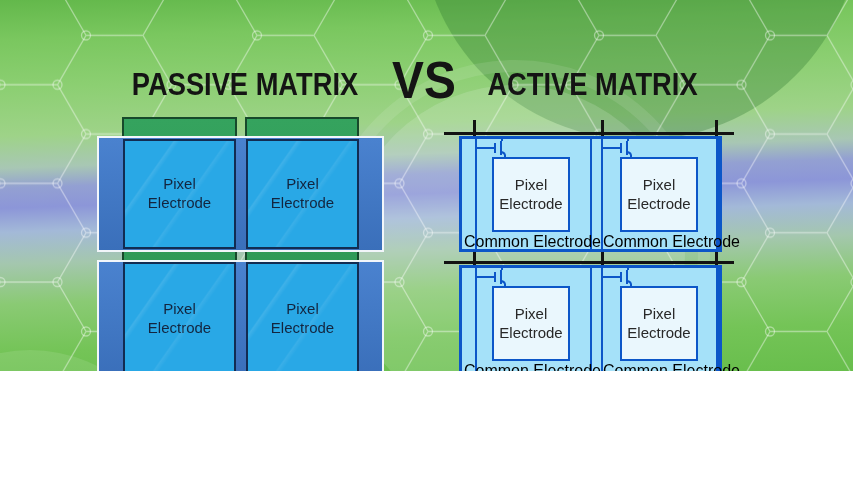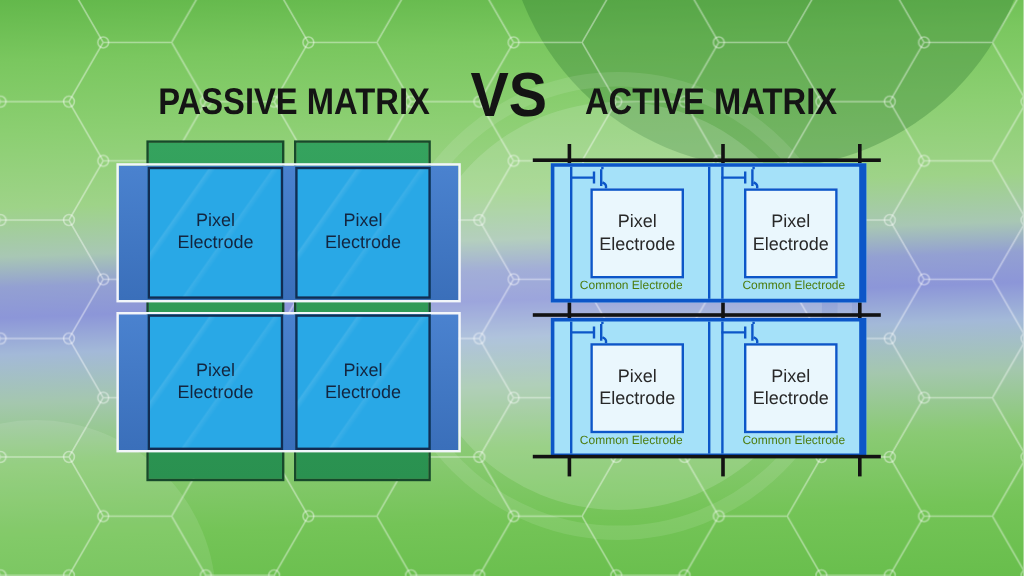--- a/index.html
+++ b/index.html
@@ -1,17 +1,17 @@
 <!DOCTYPE html>
 <html style="--title-color: #141414; --column-green: #2f9e58; --column-green-border: #17492b; --row-blue: #4278c6; --row-blue-border: #f2f6fa; --pixel-blue: #29a8e6; --pixel-blue-border: #122c52; --active-cell-fill: #a5e1f9; --active-border: #0c56c8; --pixel-box-fill: #eaf7fd; --grid-line-black: #121212; --bg-green-top: #76c45c; --bg-blue-band: #8c96d8; --bg-green-bottom: #68be4c;"><head>
 <meta charset="utf-8">
 <style>
   html,body{margin:0;padding:0;}
   body{width:853px;height:480px;font-family:"Liberation Sans","DejaVu Sans",sans-serif;}
-  .stage{position:relative;width:853px;height:480px;overflow:hidden;
+  .stage{position:relative;width:853px;height:371px;overflow:hidden;
     background:linear-gradient(178deg,
       #63b84b 0%, #7ac75f 10%, #8ccf72 22%, #9ed388 34%,
       #a8c7b4 42%, #93a0d2 47%, #8c96d8 52%, #a3b9d8 58%,
       #a4c7ae 66%, #8aca74 76%, #74c457 88%, #68be4c 100%);}
   .decor{position:absolute;border-radius:50%;}
   .decor.dark{left:420px;top:-300px;width:440px;height:440px;background:rgba(42,118,47,0.32);}
   .decor.pale{left:345px;top:85px;width:340px;height:340px;background:rgba(240,248,240,0.16);}
   .decor.pale-ring{left:320px;top:60px;width:390px;height:390px;border:12px solid rgba(255,255,255,0.10);box-sizing:border-box;background:transparent;}
   .decor.pale2{left:-120px;top:350px;width:300px;height:300px;background:rgba(255,255,255,0.10);}
   .hexes{position:absolute;left:0;top:0;}
@@ -50,21 +50,21 @@
     background:var(--active-cell-fill,#a5e1f9);
     border:3px solid var(--active-border,#0c56c8);border-right-width:6px;}
   .am-row.r1{top:136px;} .am-row.r2{top:265px;}
   .am-line{position:absolute;top:0;width:2px;height:110px;background:var(--active-border,#0c56c8);}
   .am-line.d1{left:13px;} .am-line.div{left:128px;} .am-line.d2{left:139px;}
   .am-box{position:absolute;top:18px;width:78px;height:75px;box-sizing:border-box;
     background:var(--pixel-box-fill,#eaf7fd);border:2px solid var(--active-border,#0c56c8);
     display:flex;align-items:center;justify-content:center;text-align:center;
     font-size:15px;line-height:1.25;color:#282828;}
   .am-box.b1{left:30px;} .am-box.b2{left:158px;}
-  .am-common{position:absolute;top:94px;height:15px;font-size:10px;color:#4d7c0f;text-align:center;white-space:nowrap;}
+  .am-common{position:absolute;top:94px;height:15px;font-size:16px;color:#000000;text-align:center;white-space:nowrap;}
   .am-common.c1{left:2px;width:124px;} .am-common.c2{left:141px;width:117px;}
   .tft{position:absolute;top:0;}
   .tft.t1{left:13px;} .tft.t2{left:139px;}
 </style>
 </head>
 <body>
 
 <div class="stage">
 
   <div class="decor dark"></div>

